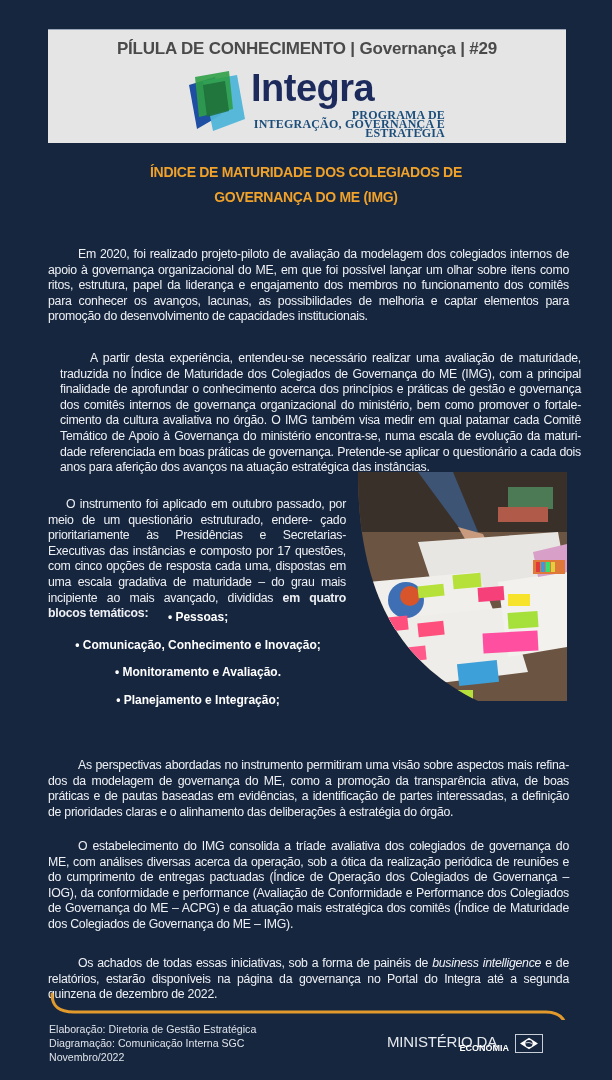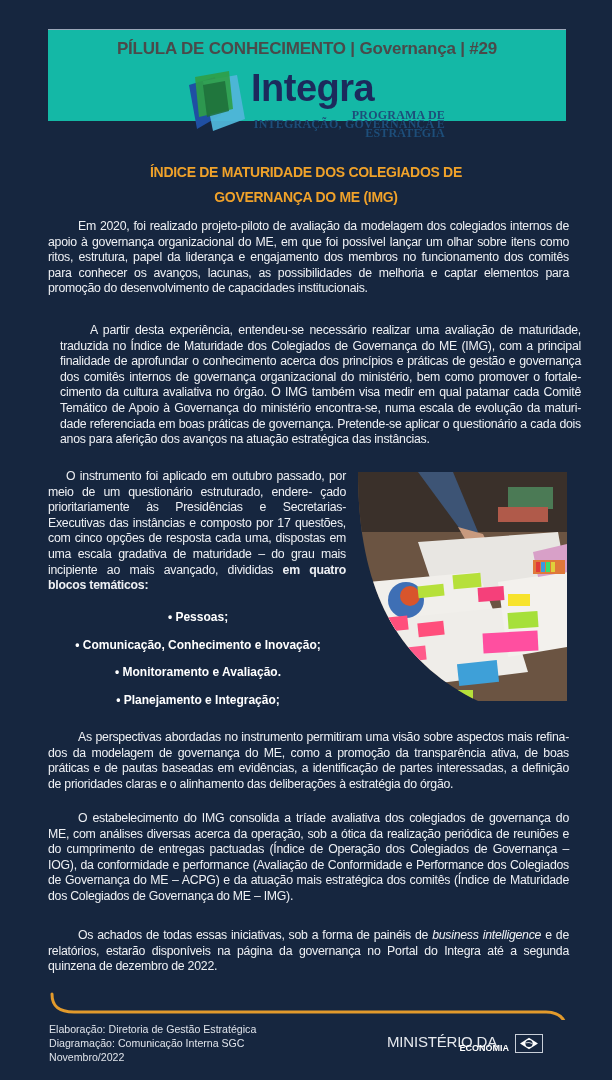--- a/index.html
+++ b/index.html
@@ -5,22 +5,22 @@
   * { box-sizing: border-box; margin: 0; padding: 0; }
   html, body { width: 612px; height: 1080px; overflow: hidden; }
   body {
     background: #16263f;
     font-family: "Liberation Sans", "DejaVu Sans", sans-serif;
     color: #f2f3f6;
     position: relative;
   }
   .header-card {
     position: absolute;
-    left: 48px; top: 29px; width: 518px; height: 92px;
-    background: #14b8a6;
+    left: 48px; top: 29px; width: 518px; height: 114px;
+    background: #e5e5e5;
     border-top: 1px solid #9aa6b8;
   }
   .header-title {
     position: absolute; left: 0; right: 0; top: 9px;
     text-align: center;
     font-size: 17px; font-weight: bold; color: #4a4a4a;
     letter-spacing: -0.2px;
   }
   .logo-wrap {
     position: absolute; left: 137px; top: 41px; width: 260px; height: 66px; text-align: right;
@@ -43,20 +43,21 @@
     color: #f0a22a;
     font-size: 14px; font-weight: bold; line-height: 25px;
     letter-spacing: -0.3px;
   }
   .para {
     position: absolute;
     font-size: 12.3px; line-height: 15.6px;
     text-align: justify;
     color: #eef0f4;
     letter-spacing: -0.25px;
+    margin-top: 28px;
   }
   .para .indent { display: inline-block; width: 30px; }
   .p1 { left: 48px; width: 521px; top: 219px; }
   .p2 { left: 60px; width: 521px; top: 323px; }
   .p3 { left: 48px; width: 298px; top: 469px; }
   .p3 .bold-tail { font-weight: bold; }
   .bullets {
     position: absolute; left: 48px; top: 609px; width: 300px;
     list-style: none;
   }

